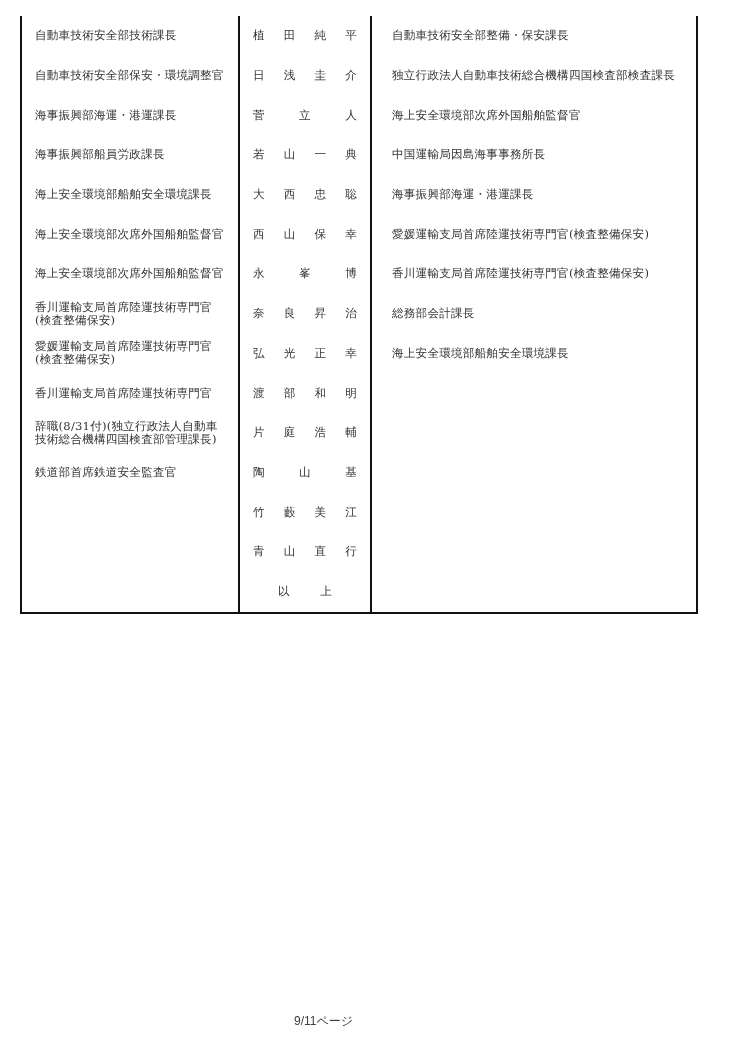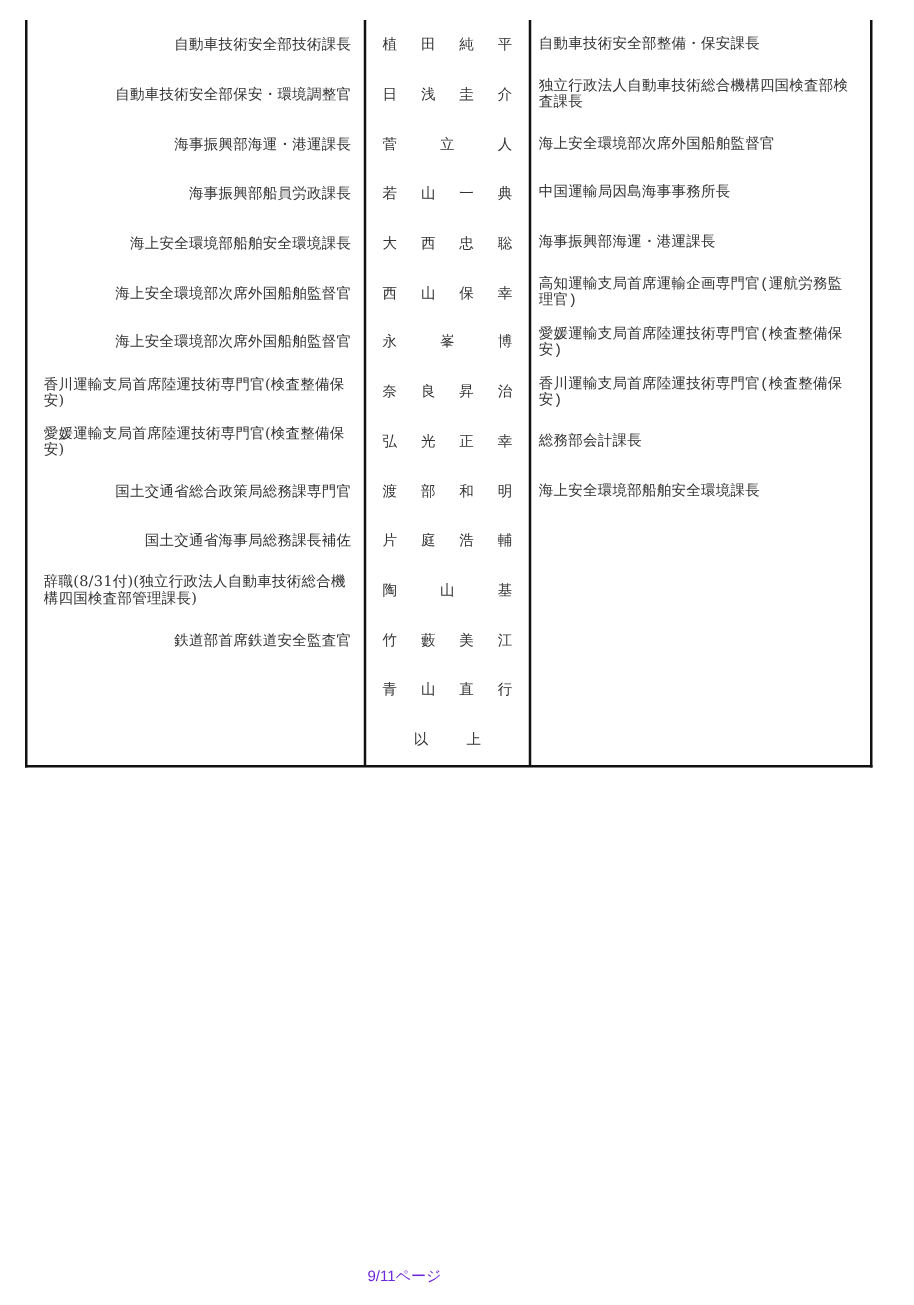--- a/index.html
+++ b/index.html
@@ -26,33 +26,33 @@
       width: 678px;
       border-left: 2px solid #111;
       border-right: 2px solid #111;
       border-bottom: 2px solid #111;
       display: flex;
     }
     .col {
       display: flex;
       flex-direction: column;
     }
-    .col-old { width: 271px; border-right: 2px solid #111; align-items: flex-end; }
+    .col-old { width: 218px; border-right: 2px solid #111; }
     .col-name { width: 132px; border-right: 2px solid #111; }
     .col-new { flex: 1; }
     .cell {
       height: 39.7px;
       display: flex;
       align-items: center;
       font-size: 11.6px;
       line-height: 13px;
       letter-spacing: 0.2px;
     }
     .col-old .cell { padding-left: 13px; padding-right: 10px; }
-    .col-new .cell { padding-left: 6px; padding-right: 12px; font-family: Liberation Mono, monospace; }
+    .col-new .cell { padding-left: 20px; padding-right: 12px; }
     .cell.last { height: 40px; }
     .name-cell {
       justify-content: center;
       padding: 0 13px;
     }
     .name-chars {
       width: 100%;
       display: flex;
       justify-content: space-between;
       font-size: 11.6px;
@@ -64,41 +64,40 @@
     }
     .name-char { display: inline-block; }
     .footer {
       position: absolute;
       top: 1013px;
       left: 0;
       width: 637px;
       text-align: center;
       font-family: "Liberation Sans", "DejaVu Sans", sans-serif;
       font-size: 12px;
-      color: #6d28d9;
+      color: #404040;
       padding-left: 10px;
     }
   </style>
 </head>
 <body>
 
 <div class="page">
   <div class="personnel-table">
     <div class="col col-old" id="col-old">
         <div class="cell">自動車技術安全部技術課長</div>
         <div class="cell">自動車技術安全部保安・環境調整官</div>
         <div class="cell">海事振興部海運・港運課長</div>
         <div class="cell">海事振興部船員労政課長</div>
         <div class="cell">海上安全環境部船舶安全環境課長</div>
         <div class="cell">海上安全環境部次席外国船舶監督官</div>
         <div class="cell">海上安全環境部次席外国船舶監督官</div>
         <div class="cell">香川運輸支局首席陸運技術専門官(検査整備保安)</div>
         <div class="cell">愛媛運輸支局首席陸運技術専門官(検査整備保安)</div>
-        <div class="cell">国土交通省総合政策局総務課専門官</div>
-        <div class="cell">国土交通省海事局総務課長補佐</div>
+        <div class="cell">香川運輸支局首席陸運技術専門官</div>
         <div class="cell">辞職(8/31付)(独立行政法人自動車技術総合機構四国検査部管理課長)</div>
         <div class="cell">鉄道部首席鉄道安全監査官</div>
         <div class="cell last"></div>
       </div>
     <div class="col col-name" id="col-name">
         <div class="cell name-cell">
           <div class="name-chars">
             <span class="name-char">植</span>
             <span class="name-char">田</span>
             <span class="name-char">純</span>
@@ -212,21 +211,20 @@
             <span class="name-char">上</span>
           </div>
         </div>
       </div>
     <div class="col col-new" id="col-new">
         <div class="cell">自動車技術安全部整備・保安課長</div>
         <div class="cell">独立行政法人自動車技術総合機構四国検査部検査課長</div>
         <div class="cell">海上安全環境部次席外国船舶監督官</div>
         <div class="cell">中国運輸局因島海事事務所長</div>
         <div class="cell">海事振興部海運・港運課長</div>
-        <div class="cell">高知運輸支局首席運輸企画専門官(運航労務監理官)</div>
         <div class="cell">愛媛運輸支局首席陸運技術専門官(検査整備保安)</div>
         <div class="cell">香川運輸支局首席陸運技術専門官(検査整備保安)</div>
         <div class="cell">総務部会計課長</div>
         <div class="cell">海上安全環境部船舶安全環境課長</div>
         <div class="cell last"></div>
       </div>
   </div>
 
   <div class="footer">9/11ページ</div>
 </div>

